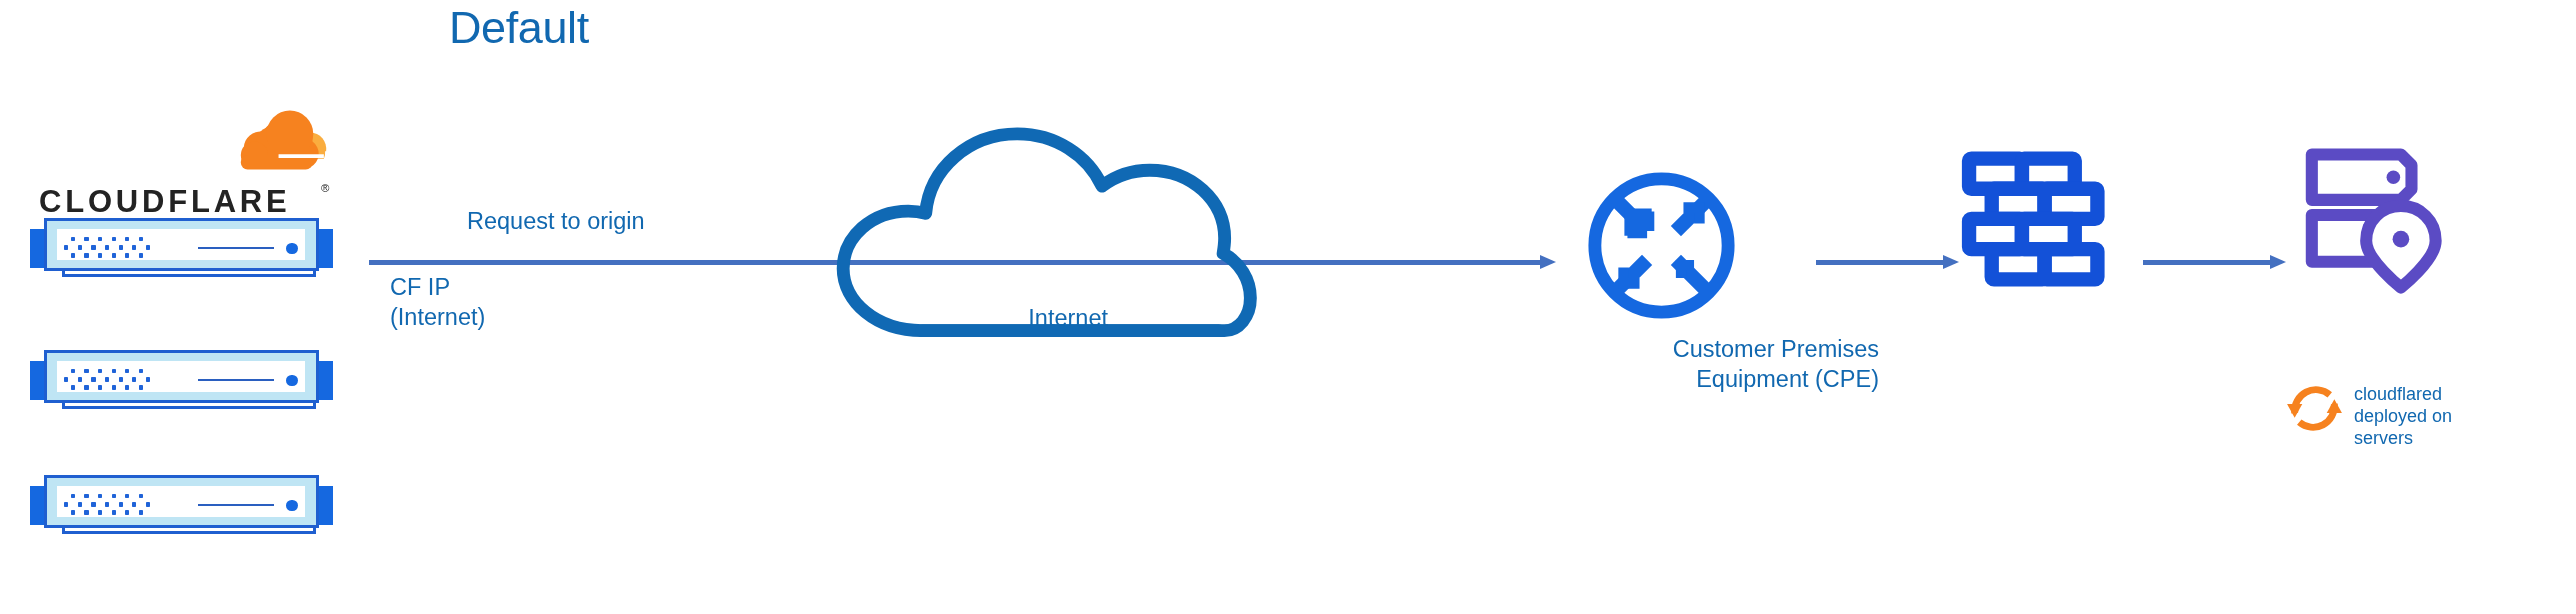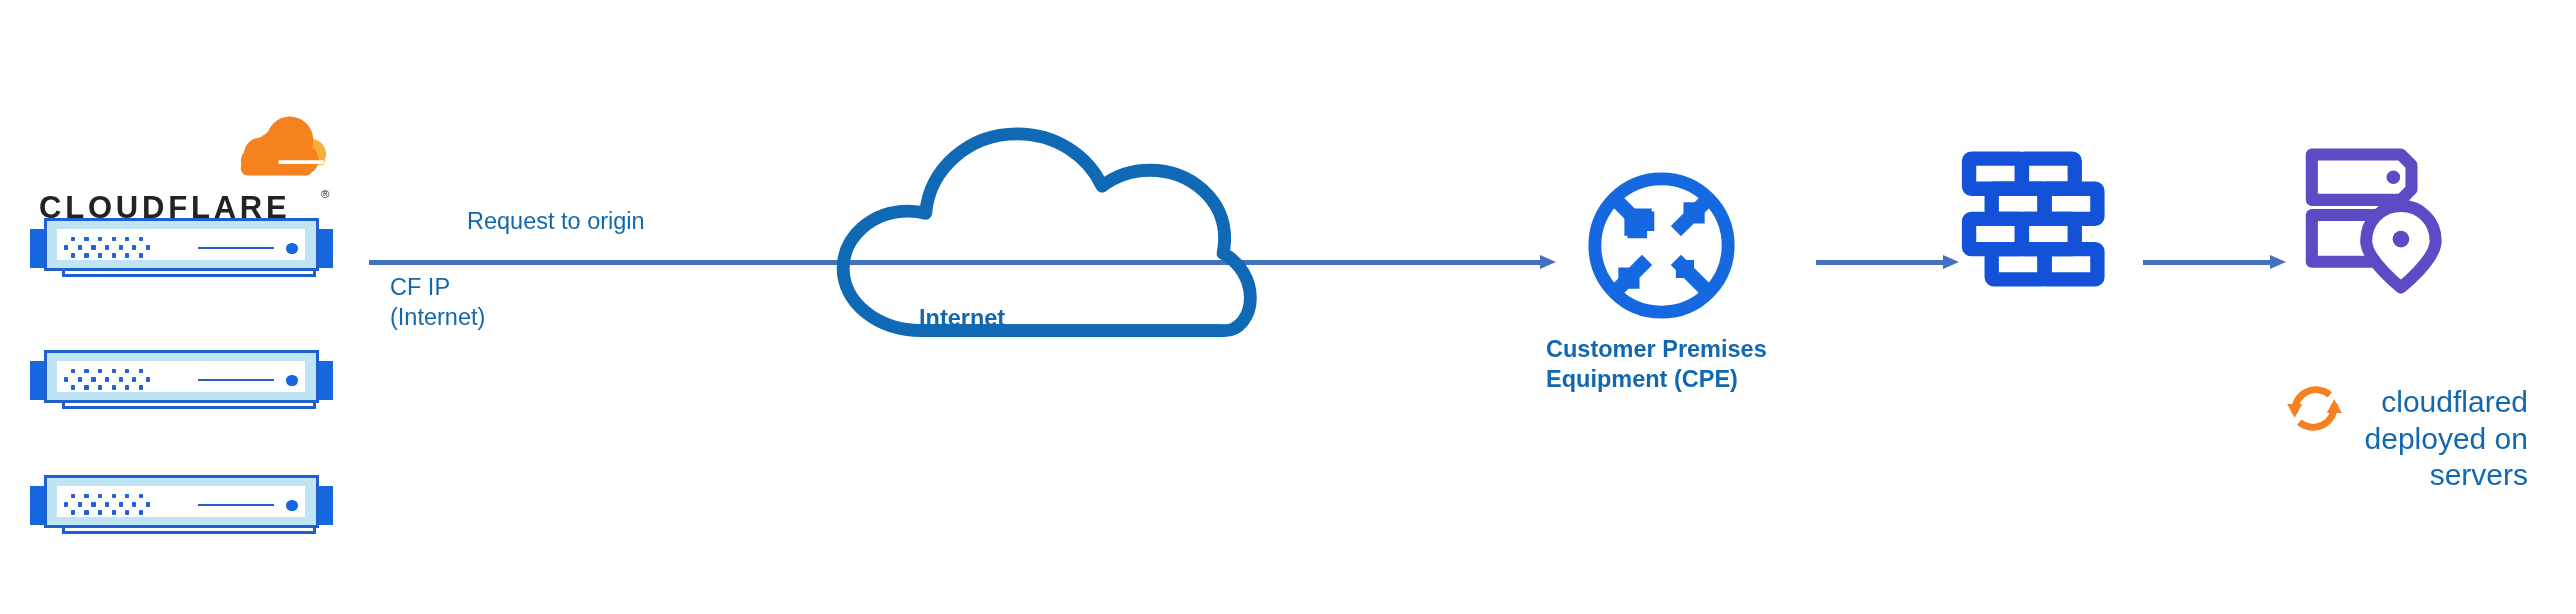--- a/index.html
+++ b/index.html
@@ -24,21 +24,21 @@
     left: 449px;
     top: 3px;
     font-size: 45px;
     color: #1168b0;
     letter-spacing: -0.4px;
     white-space: nowrap;
     line-height: 1.1;
   }
 
   
-  #cf-logo { left: 39px; top: 114px; width: 303px; height: 106px; text-align: center; }
+  #cf-logo { left: 39px; top: 108px; width: 303px; height: 106px; text-align: center; }
   #cf-logo .mark { position: absolute; left: 155px; top: 0px; }
   #cf-logo .wordmark {
     position: absolute;
     left: 0px;
     top: 76px;
     font-size: 31px;
     font-weight: bold;
     letter-spacing: 3.8px;
     color: #232323;
     white-space: nowrap;
@@ -141,45 +141,45 @@
     border-left: 16.6px solid #4470c0;
   }
 
   
   .label {
     color: #1168b0;
     font-size: 23.5px;
     line-height: 1.28;
     white-space: pre-line;
   }
-  .label.center { text-align: left; font-weight: bold; }
+  .label.center { text-align: right; }
 
   #label-request-to-origin { left: 467px; top: 206px; font-size: 23.5px; }
   #label-cf-ip { left: 390px; top: 272px; }
   #label-internet { left: 919px; top: 303px; width: 189px; }
   #label-cpe { left: 1546px; top: 334px; width: 333px; }
   #label-firewall { left: 1888px; top: 331px; width: 333px; }
   #label-origin-server { left: 2270px; top: 334px; width: 257px; }
   #label-cloudflared {
     left: 2354px;
     top: 384px;
     width: 174px;
-    font-size: 30px;
+    font-size: 18px;
     line-height: 1.22;
-    text-align: right;
   }
 
   
   svg { display: block; overflow: visible; }
 </style>
 </head>
 <body>
 
 <div id="canvas">
 
+  <div class="abs" id="diagram-title">Default</div>
 
   <div class="abs" id="cf-logo">
     <div class="mark">
       <svg width="151" height="70" viewBox="0 0 200 92">
         <path d="M150 34 a24 24 0 0 1 22 33 l-24 0 z" fill="#faad3f"></path>
         <path d="M175 57 a22 22 0 0 0 -21 -25 l-28 0 0 25 z" fill="#faad3f"></path>
         <path d="M66 78 L66 52 a22 22 0 0 1 25 -21 a36 36 0 0 1 66 13 a20 20 0 0 1 -3 34 z" fill="#f6821f"></path>
         <circle cx="104" cy="46" r="22" fill="#f6821f"></circle>
         <circle cx="127" cy="34" r="31" fill="#f6821f"></circle>
         <circle cx="80" cy="62" r="18" fill="#f6821f"></circle>

